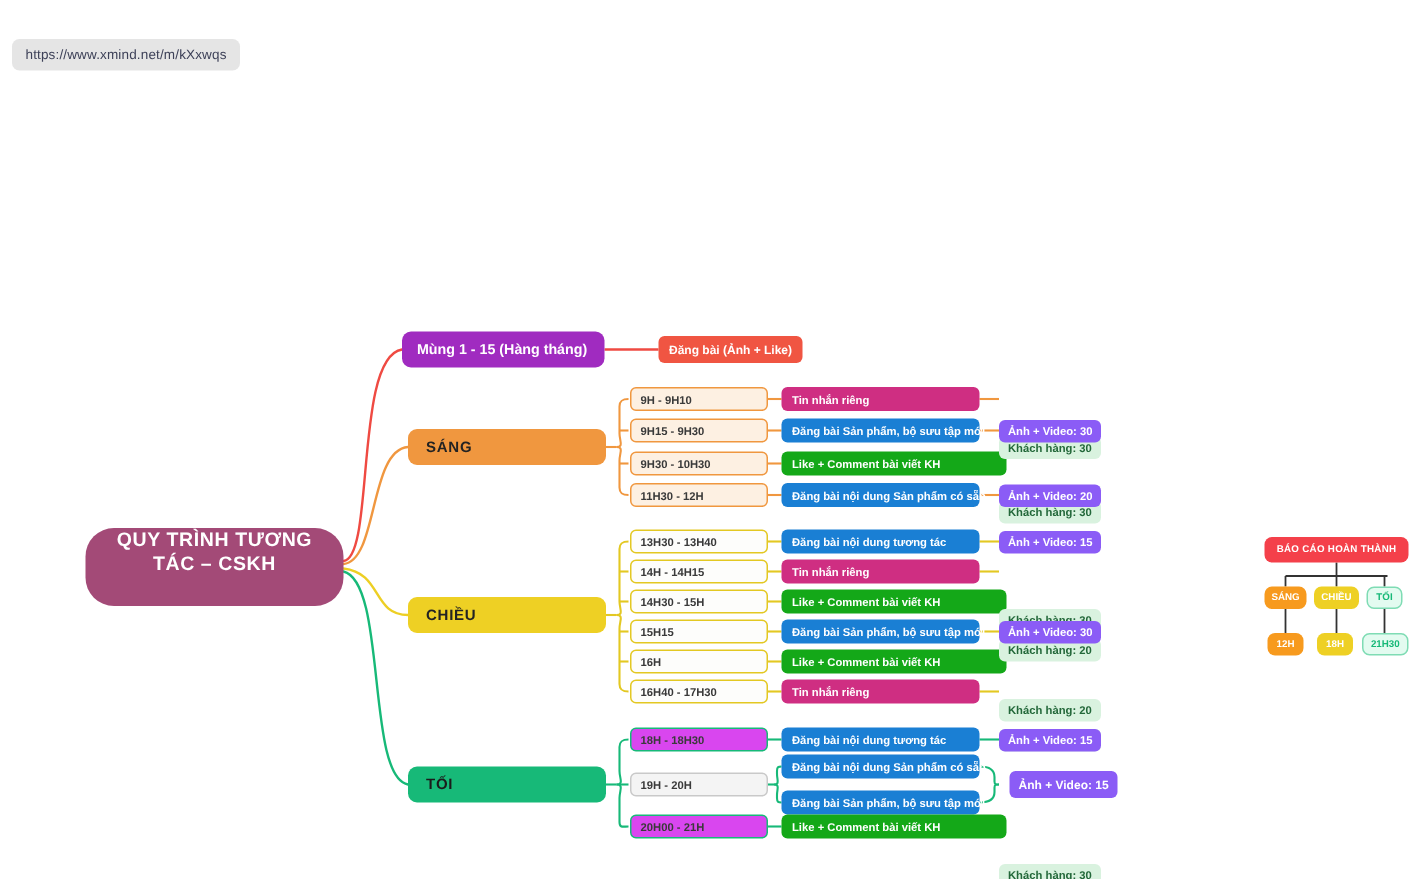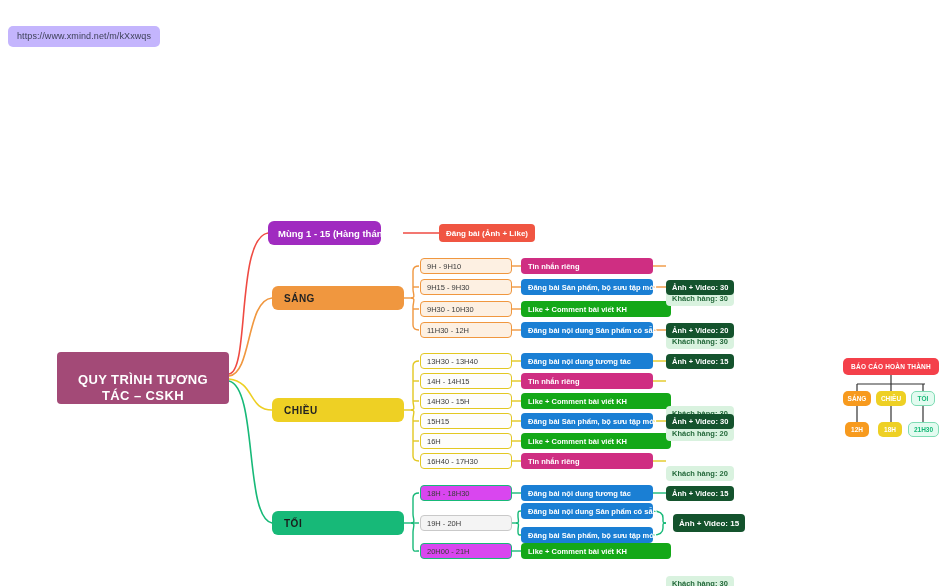--- a/index.html
+++ b/index.html
@@ -19,21 +19,21 @@
     position: absolute;
     left: 0; top: 0;
     width: 946px; height: 586px;
     pointer-events: none;
   }
 
   
   .url-pill {
     position: absolute;
     left: 8px; top: 26px;
-    background: #c4b5fd;
+    background: #e5e5e5;
     color: #3d4158;
     font-size: 9px;
     letter-spacing: .1px;
     padding: 5px 9px 6px 9px;
     border-radius: 5px;
     white-space: nowrap;
   }
 
   
   .node {
@@ -45,34 +45,34 @@
     border-radius: 6px;
     font-weight: bold;
   }
 
   
   .root {
     left: 57px; top: 352px;
     width: 172px; height: 52px;
     background: #a34a77;
     color: #ffffff;
-    border-radius: 4px;
+    border-radius: 19px;
     font-size: 13px;
     letter-spacing: .4px;
     line-height: 1.25;
-    justify-content: flex-end;
+    justify-content: flex-start;
     text-align: center;
     flex-direction: column;
   }
   .root span { display: block; }
 
   
   .n-month {
     left: 268px; top: 221px;
-    width: 113px; height: 24px;
+    width: 135px; height: 24px;
     background: #a02bc0;
     color: #ffffff;
     font-size: 9.5px;
     padding-left: 10px;
   }
   .n-month-task {
     left: 439px; top: 224px;
     height: 18px;
     background: #f05542;
     color: #ffffff;
@@ -96,21 +96,21 @@
   .n-toi    { top: 511px; background: #17b978; color:#1b1b1b; }
 
   
   .time {
     position: absolute;
     left: 420px;
     width: 92px; height: 16px;
     box-sizing: border-box;
     display: flex; align-items: center;
     font-size: 7.5px;
-    font-weight: normal;
+    font-weight: bold;
     color: #3a3a3a;
     padding-left: 6px;
     border-radius: 4px;
     border: 1px solid #cccccc;
     background: #ffffff;
     white-space: nowrap;
   }
   .time.s { background: #fdf0e2; border-color: #f0973f; }
   .time.c { background: #fdfdfb; border-color: #e3c822; }
   .time.t { background: #d946ef; border-color: #17b978; }
@@ -141,21 +141,21 @@
     height: 15px;
     box-sizing: border-box;
     display: flex; align-items: center;
     font-size: 7.5px;
     font-weight: bold;
     padding: 0 6px;
     border-radius: 4px;
     white-space: nowrap;
   }
   .count.kh { background: #d9f2df; color: #23683a; left: 666px; margin-top: 32px; }
-  .count.av { background: #14532d; color: #ffffff; left: 666px; }
+  .count.av { background: #8b5cf6; color: #ffffff; left: 666px; }
 
   
   .rep {
     position: absolute;
     box-sizing: border-box;
     display: flex; align-items: center; justify-content: center;
     font-weight: bold;
     border-radius: 5px;
     white-space: nowrap;
   }

